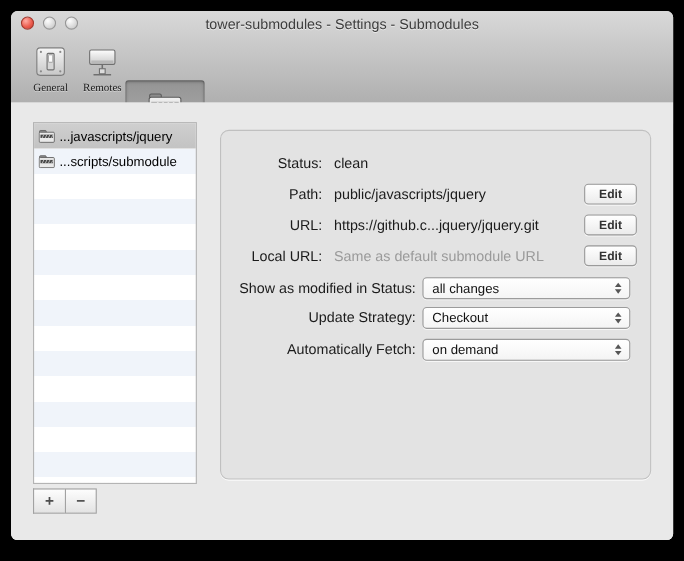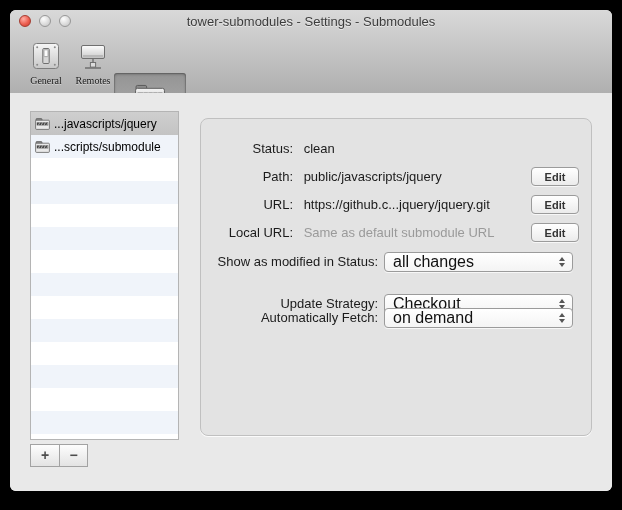--- a/index.html
+++ b/index.html
@@ -66,21 +66,21 @@
   .edit-btn { position:absolute; left:330px; top:0; width:48px; height:19px;
               border:1px solid #9b9b9b; border-radius:4px;
               background:linear-gradient(#ffffff, #ebebeb);
               box-shadow:0 1px 0 rgba(255,255,255,.7);
               font-family:Liberation Sans, sans-serif;
               font-size:11px; font-weight:bold; color:#333; cursor:default; }
   .dropdown { position:absolute; left:183px; top:0; width:189px; height:20px;
               border:1px solid #9b9b9b; border-radius:4px;
               background:linear-gradient(#ffffff, #f4f4f4);
               box-shadow:0 1px 0 rgba(255,255,255,.7);
-              font-size:16px; color:#111; line-height:18px;
+              font-size:12px; color:#111; line-height:18px;
               padding-left:8px; cursor:default; }
   .updown { position:absolute; right:6px; top:4px; width:7px; }
   .tri-up { width:0; height:0; border-left:3.5px solid transparent;
             border-right:3.5px solid transparent; border-bottom:4px solid #555;
             margin-bottom:2px; }
   .tri-down { width:0; height:0; border-left:3.5px solid transparent;
               border-right:3.5px solid transparent; border-top:4px solid #555; }
 </style>
 </head>
 <body>
@@ -218,21 +218,21 @@
         <span class="slabel">Show as modified in Status:</span>
         <div class="dropdown">
           <span>all changes</span>
           <span class="updown">
             <span class="tri-up" style="display:block"></span>
             <span class="tri-down" style="display:block"></span>
           </span>
         </div>
       </div>
 
-      <div class="prow" style="top:175px">
+      <div class="prow" style="top:160px">
         <span class="slabel">Update Strategy:</span>
         <div class="dropdown">
           <span>Checkout</span>
           <span class="updown">
             <span class="tri-up" style="display:block"></span>
             <span class="tri-down" style="display:block"></span>
           </span>
         </div>
       </div>
 

